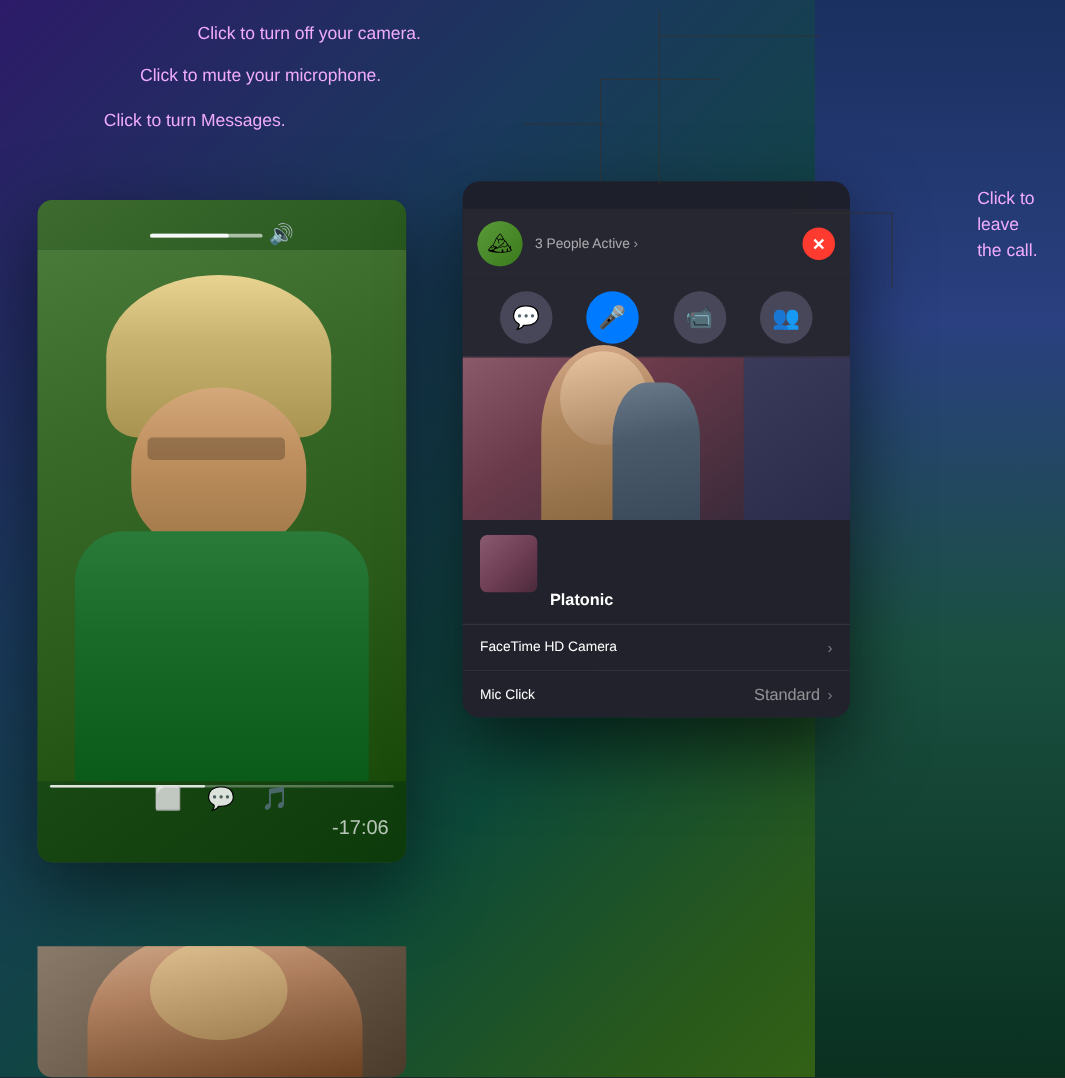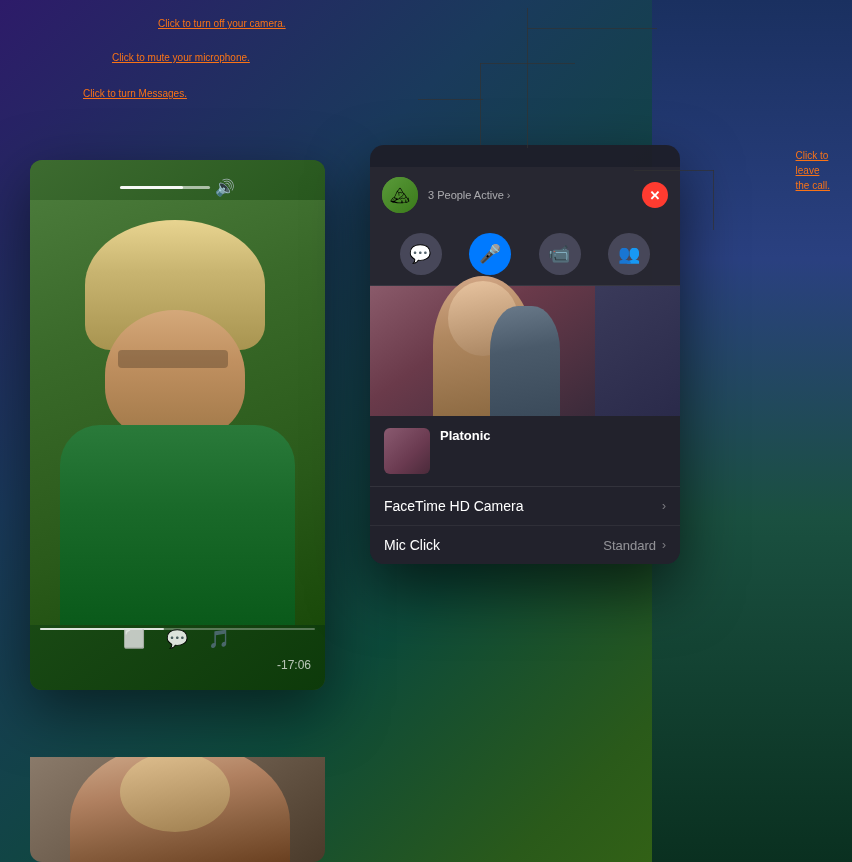--- a/index.html
+++ b/index.html
@@ -15,26 +15,25 @@
     
     .bg-gradient {
       position: absolute;
       inset: 0;
       background: linear-gradient(135deg, #2d1b69 0%, #1a3a5c 30%, #0d4a3a 60%, #2a5a1a 80%, #3d6b10 100%);
     }
 
     
     .annotation {
       position: absolute;
-      color: #f97316;
-      font-size: 10px;
+      color: #f0abfc;
+      font-size: 14px;
       font-weight: 400;
       white-space: nowrap;
       z-index: 100;
-      text-decoration: underline;
     }
 
     
     .video-player {
       position: absolute;
       left: 30px;
       top: 160px;
       width: 295px;
       height: 530px;
       border-radius: 12px;
@@ -97,21 +96,21 @@
       color: rgba(255,255,255,0.85);
       font-size: 18px;
       cursor: pointer;
     }
 
     .video-timestamp {
       position: absolute;
       bottom: 18px;
       right: 14px;
       color: rgba(255,255,255,0.7);
-      font-size: 12px;
+      font-size: 16px;
     }
 
     
     .progress-bar {
       position: absolute;
       bottom: 60px;
       left: 10px;
       right: 10px;
       height: 2px;
       background: rgba(255,255,255,0.3);
@@ -265,21 +264,21 @@
 
     .cp-thumbnail {
       width: 46px;
       height: 46px;
       border-radius: 6px;
       background: linear-gradient(135deg, #8a5a6a 0%, #6a3a4a 60%, #4a2a3a 100%);
       flex-shrink: 0;
       overflow: hidden;
     }
 
-    .cp-info { flex: 1; }
+    .cp-info { flex: 1; margin-top: 44px; }
 
     .cp-title {
       color: white;
       font-size: 13px;
       font-weight: 600;
     }
 
     .cp-sub {
       color: rgba(255,255,255,0.6);
       font-size: 12px;
@@ -294,21 +293,21 @@
       padding: 11px 14px;
       background: rgba(35,35,45,0.98);
       border-bottom: 1px solid rgba(255,255,255,0.06);
       cursor: pointer;
     }
 
     .ft-menu-item:last-child { border-bottom: none; }
 
     .ft-menu-label {
       color: white;
-      font-size: 14px;
+      font-size: 11px;
     }
 
     .ft-menu-value {
       color: rgba(255,255,255,0.5);
       font-size: 13px;
     }
 
     .ft-menu-chevron {
       color: rgba(255,255,255,0.4);
       font-size: 12px;

